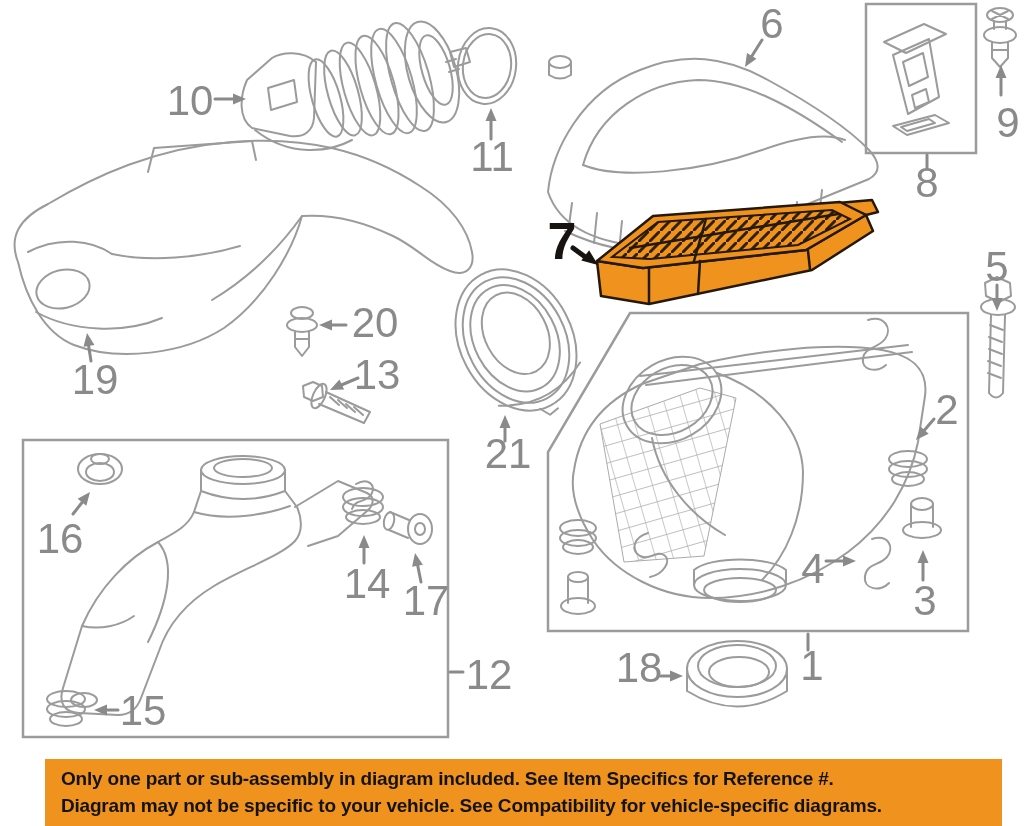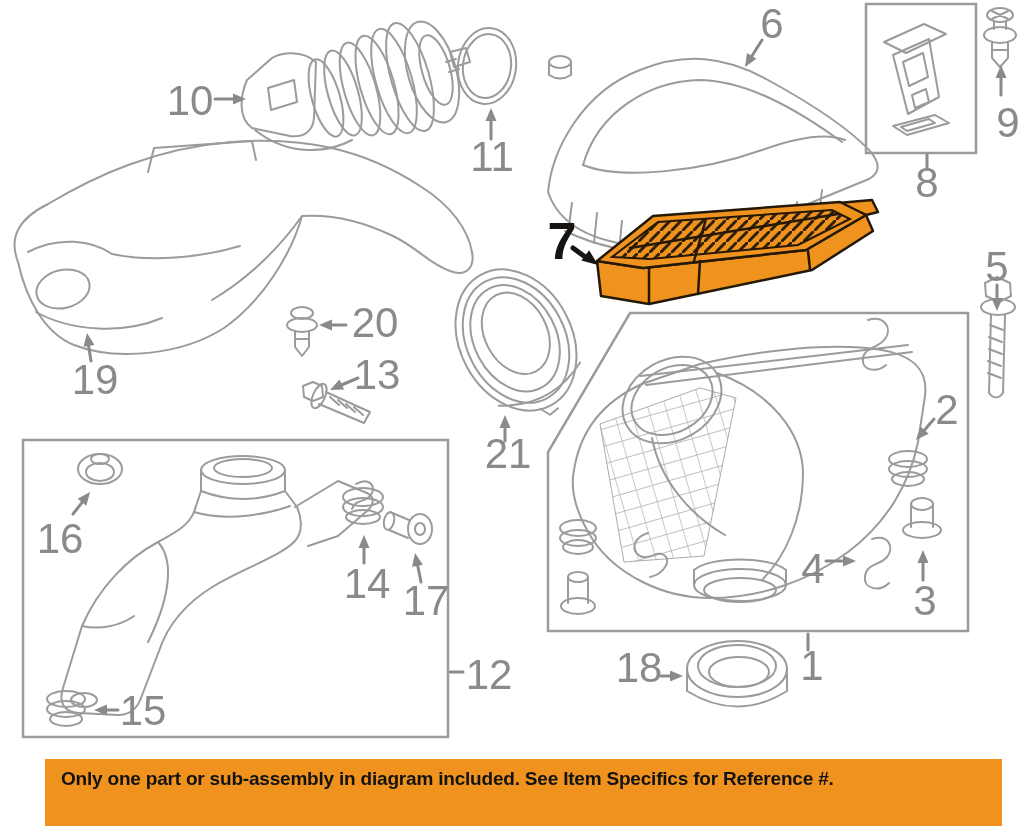--- a/index.html
+++ b/index.html
@@ -300,16 +300,17 @@
     <polygon class="arrh" points="0,0 -13,-5.5 -13,5.5" transform="translate(683,676)"></polygon>
 
     <text class="lbl" x="812" y="680">1</text>
     <path class="arr" d="M808,634 L808,650"></path>
   </g>
 </svg>
 
 
 <div class="notice">
   <div>Only one part or sub-assembly in diagram included. See Item Specifics for Reference #.</div>
+  <div>Diagram may not be specific to your vehicle. See Compatibility for vehicle-specific diagrams.</div>
 </div>
 
 
 
 
 </body></html>

